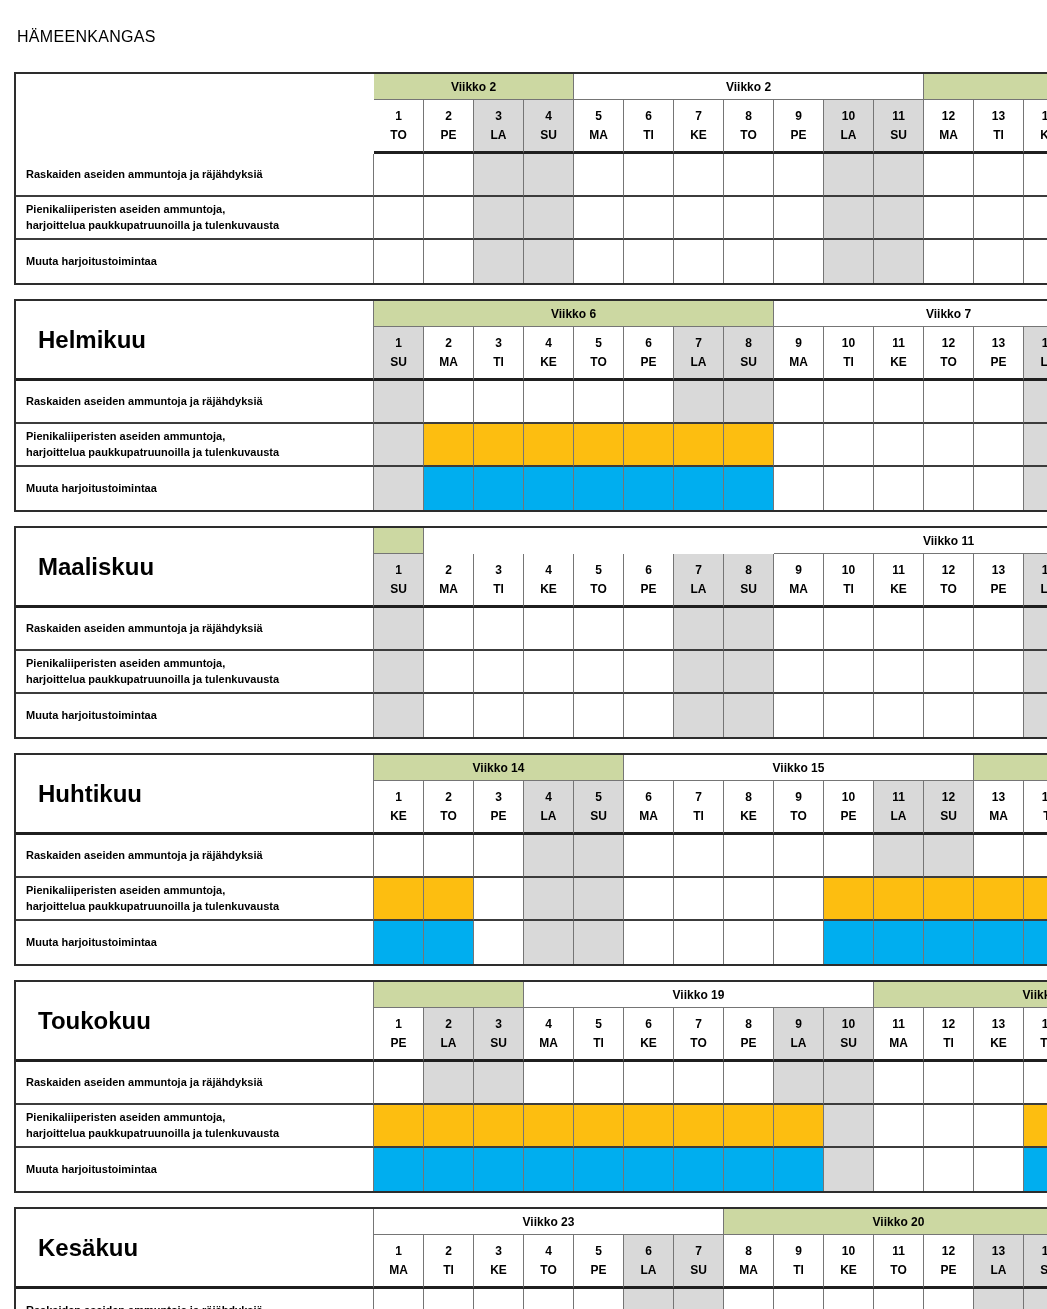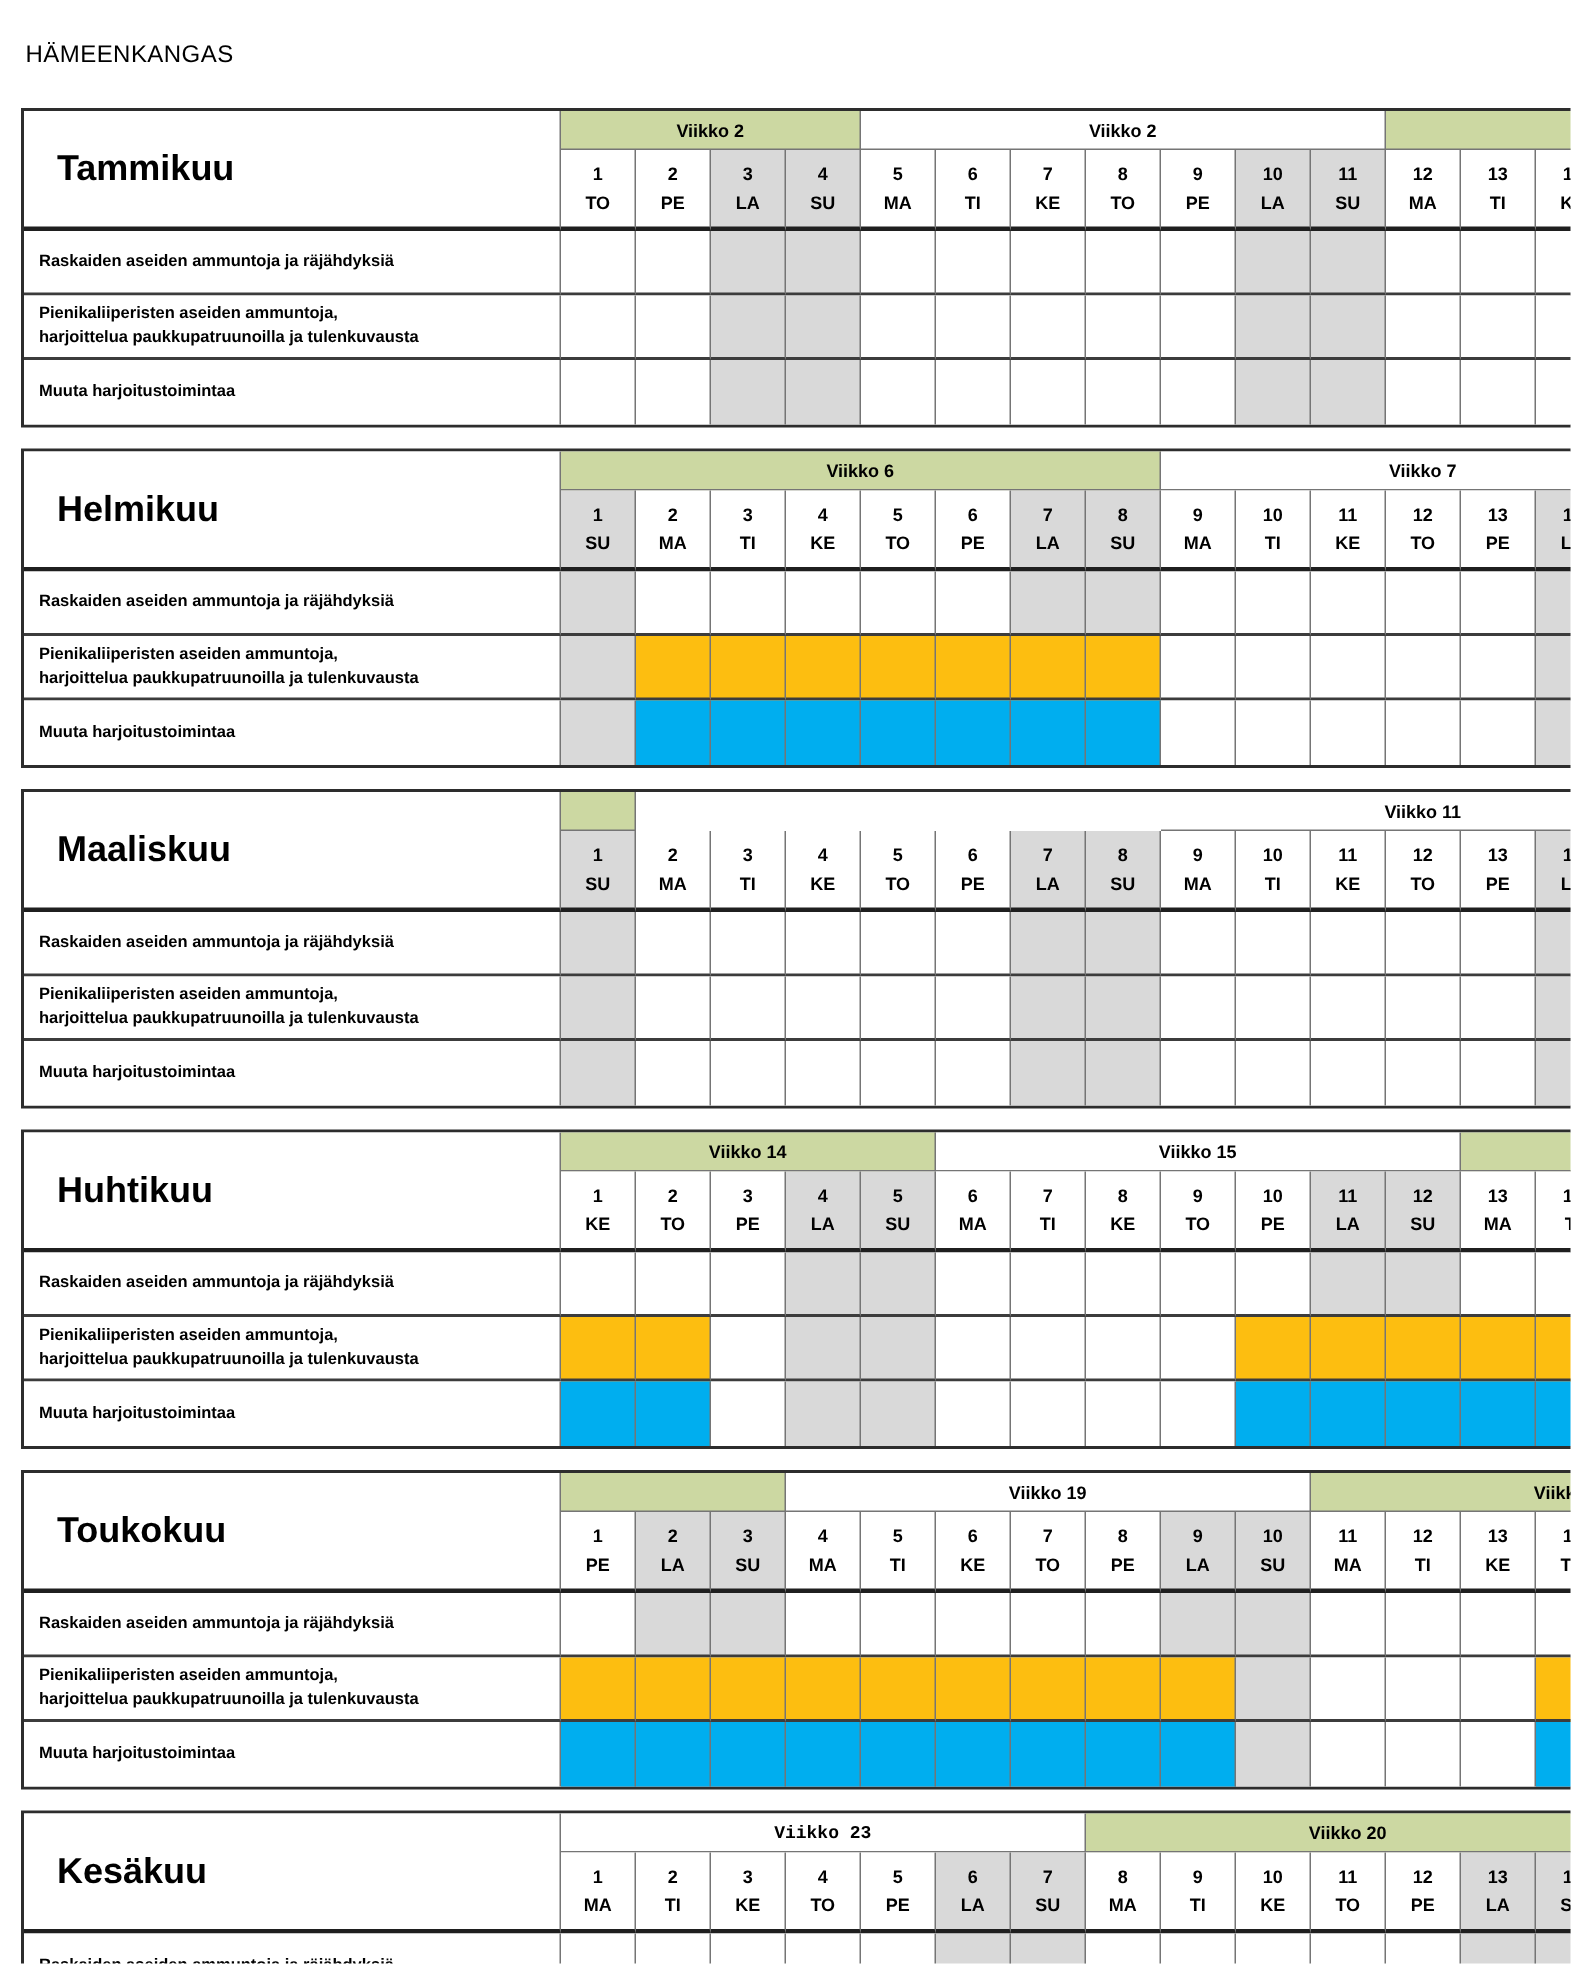--- a/index.html
+++ b/index.html
@@ -81,23 +81,20 @@
 </style>
 </head>
 <body>
 
 <div class="doc-header">
   <span class="site-name">HÄMEENKANGAS</span>
 </div>
 
 <div id="months-root">
     <div class="month" style="grid-template-rows: 26px 54px repeat(3, 43px);">
-      <div class="month-cell">
-        <div class="month-name">Tammikuu</div>
-      </div>
       <div class="week-band green" style="grid-column: 2 / span 4;">
         <span class="week-label">Viikko 2</span>
       </div>
       <div class="week-band" style="grid-column: 6 / span 7;">
         <span class="week-label">Viikko 2</span>
       </div>
       <div class="week-band green" style="grid-column: 13 / span 7;">
         <span class="week-label"></span>
       </div>
       <div class="day-cell" style="grid-column: 2;">
@@ -688,21 +685,21 @@
       <div class="body-cell gray last-row" style="grid-area: 5 / 11;"></div>
       <div class="body-cell  last-row" style="grid-area: 5 / 12;"></div>
       <div class="body-cell  last-row" style="grid-area: 5 / 13;"></div>
       <div class="body-cell  last-row" style="grid-area: 5 / 14;"></div>
       <div class="body-cell blue last-row" style="grid-area: 5 / 15;"></div>
     </div>
     <div class="month" style="grid-template-rows: 26px 54px repeat(1, 43px);">
       <div class="month-cell">
         <div class="month-name">Kesäkuu</div>
       </div>
-      <div class="week-band" style="grid-column: 2 / span 7; font-family: Liberation Mono, monospace;">
+      <div class="week-band" style="grid-column: 2 / span 7;">
         <span class="week-label">Viikko 23</span>
       </div>
       <div class="week-band green" style="grid-column: 9 / span 7;">
         <span class="week-label">Viikko 20</span>
       </div>
       <div class="day-cell" style="grid-column: 2;">
         <div class="day-num">1</div>
         <div class="day-dow">MA</div>
       </div>
       <div class="day-cell" style="grid-column: 3;">

